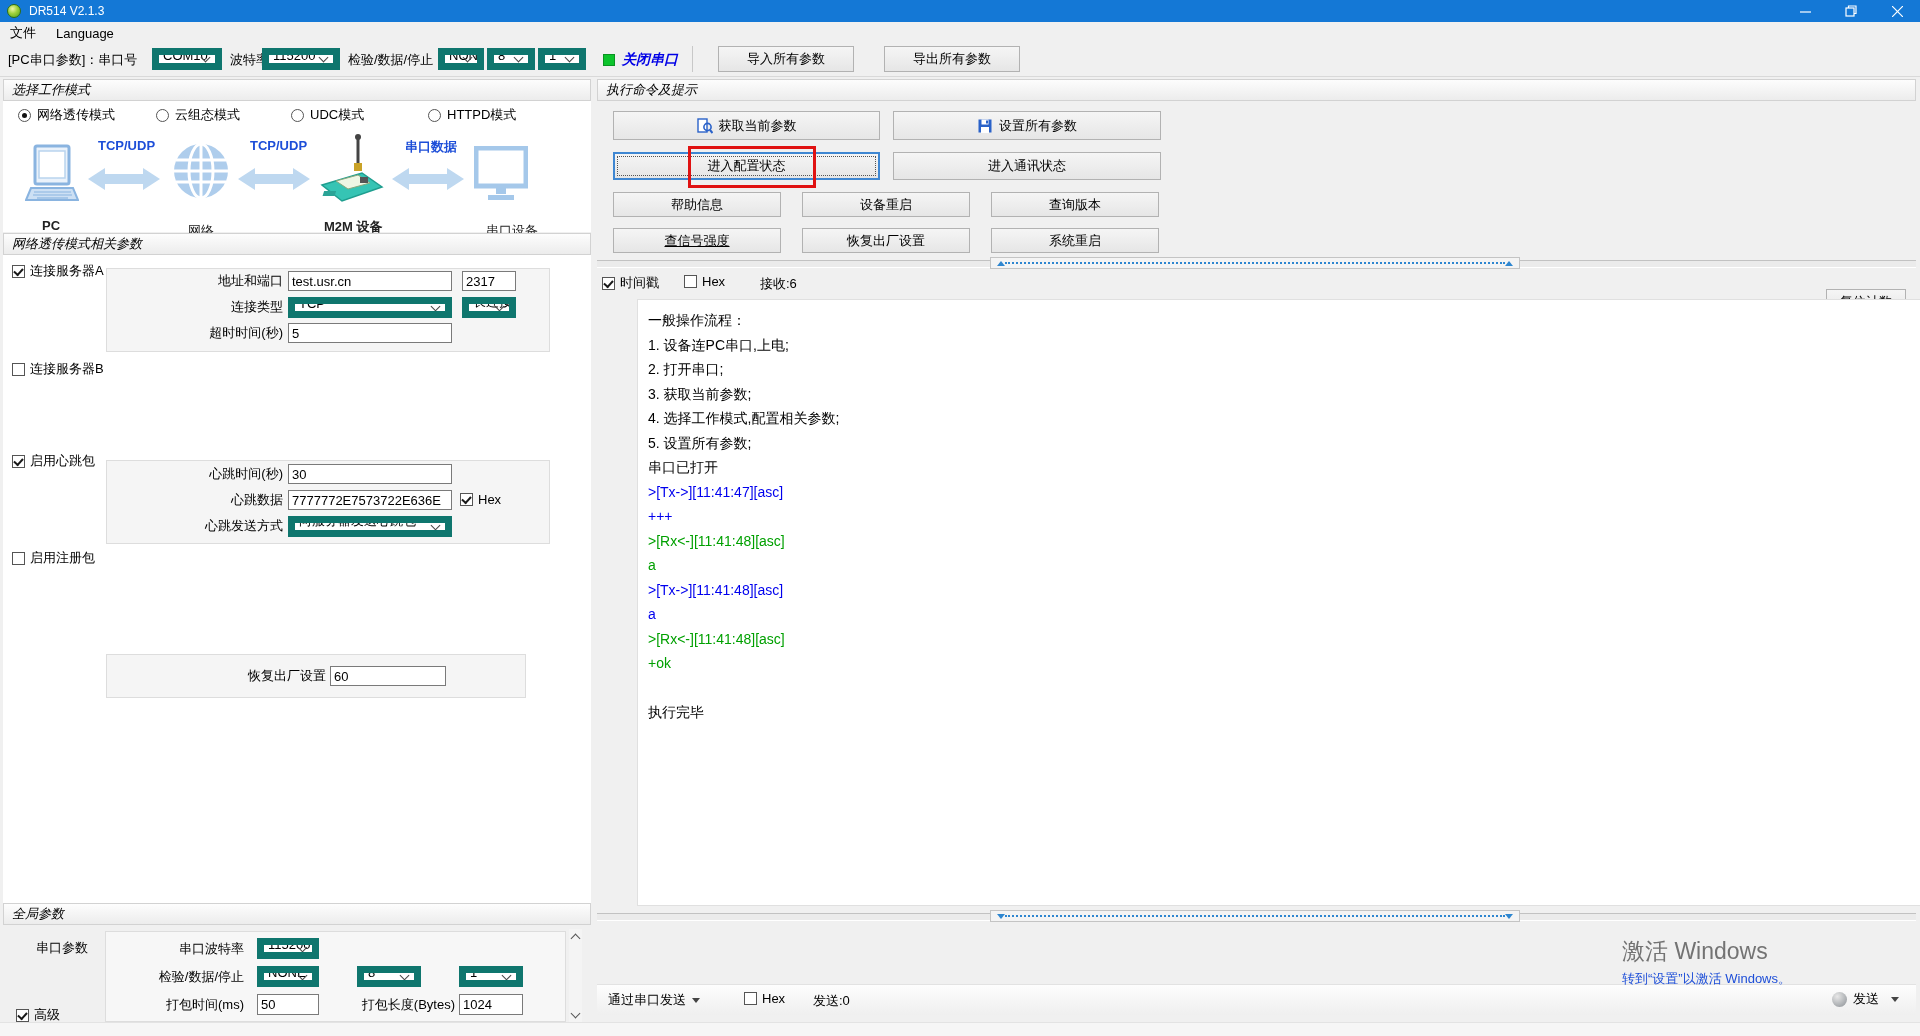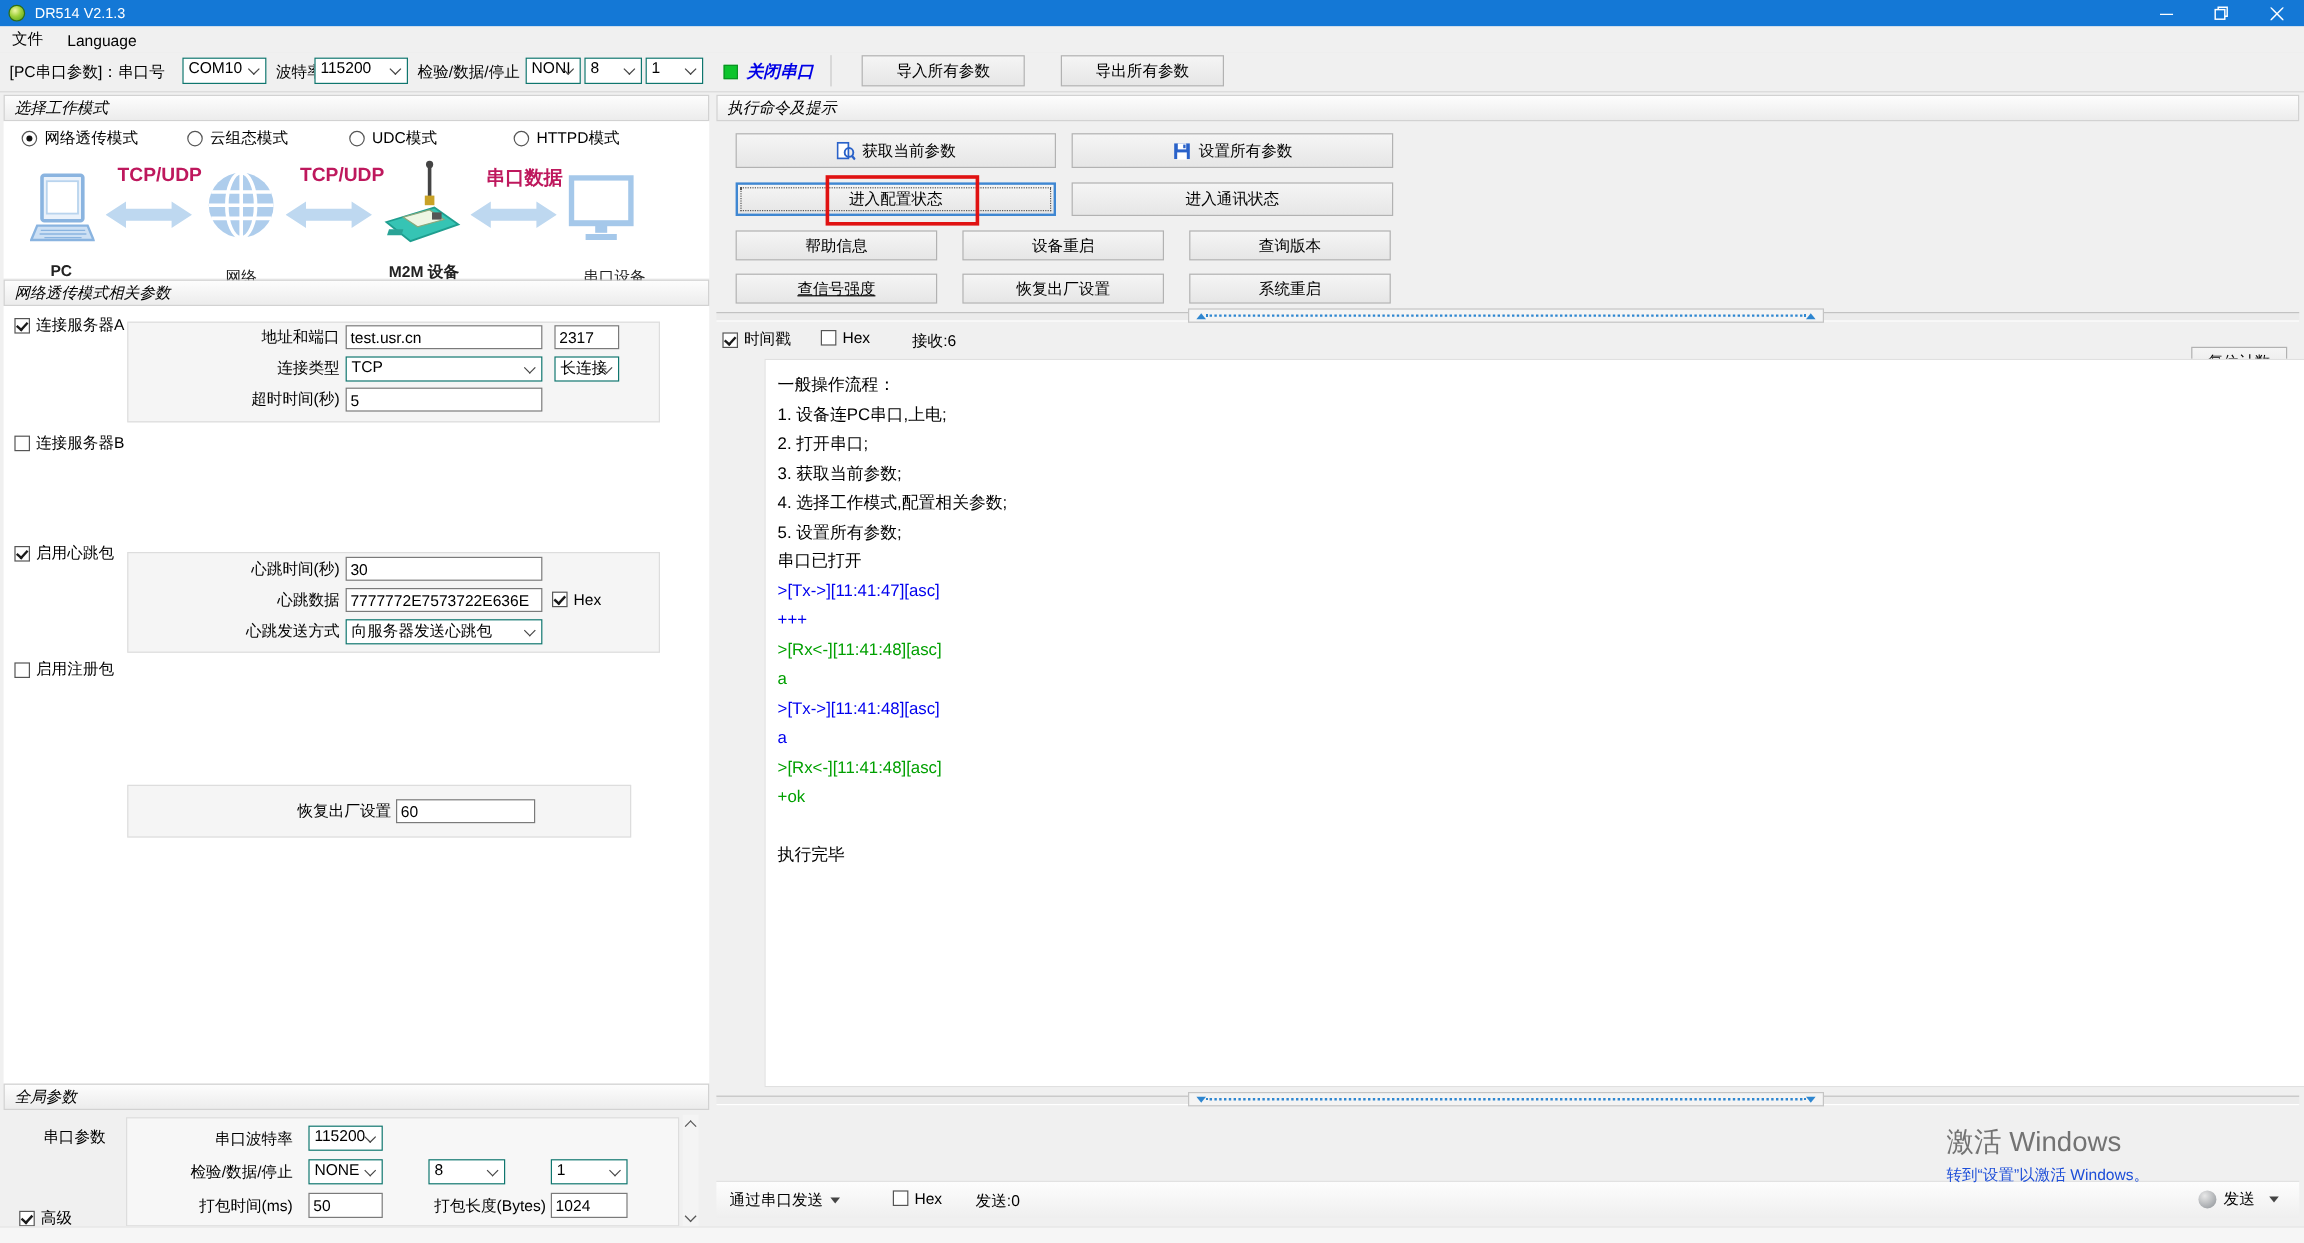--- a/index.html
+++ b/index.html
@@ -16,41 +16,41 @@
            border:1px solid #2f6e12;box-sizing:border-box;}
   .wbtn{position:absolute;top:0;height:22px;width:46px;display:flex;align-items:center;justify-content:center;color:#fff;font-size:13px;}
   .wbtn svg{display:block;}
   
   .menubar{position:absolute;left:0;top:22px;width:1920px;height:22px;background:#f0f0f0;border-bottom:1px solid #e3e3e3;display:flex;align-items:center;}
   .menuitem{padding:0 10px;font-size:13px;height:22px;display:flex;align-items:center;}
   
   .toolbar{position:absolute;left:0;top:44px;width:1920px;height:32px;background:#f0f0f0;border-bottom:1px solid #d9d9d9;}
   
   .tb{position:absolute;box-sizing:border-box;border:1px solid #7a7a7a;background:#fff;font-size:13px;padding:0 3px;font-family:inherit;color:#000;}
-  .combo{position:absolute;box-sizing:border-box;border:1px solid #0f766e;background:#fff;font-size:13px;
-         display:flex;align-items:flex-start;padding:0 16px 0 4px;overflow:hidden;white-space:nowrap;}
+  .combo{position:absolute;box-sizing:border-box;border:7px solid #0f766e;background:#fff;font-size:13px;
+         display:flex;align-items:flex-end;padding:0 16px 0 4px;overflow:hidden;white-space:nowrap;}
   .cv{position:absolute;right:6px;top:50%;width:6px;height:6px;margin-top:-5px;
       border-right:1.5px solid #444;border-bottom:1.5px solid #444;transform:rotate(45deg);}
   .btn{position:absolute;box-sizing:border-box;border:1px solid #b2b2b2;background:linear-gradient(#f5f5f5,#e6e6e6);
        display:flex;align-items:center;justify-content:center;font-size:13px;gap:6px;white-space:nowrap;}
   .btn.focus{border:2px solid #3f87d2;outline:1px dotted #555;outline-offset:-5px;}
   .ghdr{position:absolute;box-sizing:border-box;height:22px;background:linear-gradient(#fdfdfd,#ececec);
         border:1px solid #d2d2d2;display:flex;align-items:center;padding-left:8px;font-size:13px;font-style:italic;}
   .whitebg{position:absolute;background:#fff;}
   .fbox{position:absolute;background:#f5f5f5;border:1px solid #ddd;box-sizing:border-box;}
   .chkrow{position:absolute;display:flex;align-items:center;gap:5px;font-size:13px;white-space:nowrap;}
   .chk{width:13px;height:13px;border:1px solid #555;background:#fff;position:relative;flex:none;box-sizing:border-box;}
   .chk.on::after{content:"";position:absolute;left:1px;top:2px;width:7px;height:4px;
                  border-left:2px solid #1a1a1a;border-bottom:2px solid #1a1a1a;transform:rotate(-48deg);}
   .radiorow{position:absolute;display:flex;align-items:center;gap:6px;font-size:13px;white-space:nowrap;}
   .radio{width:13px;height:13px;border:1px solid #555;border-radius:50%;background:#fff;position:relative;flex:none;box-sizing:border-box;}
   .radio.on::after{content:"";position:absolute;left:3px;top:3px;width:5px;height:5px;border-radius:50%;background:#111;}
   
   .dlabel{position:absolute;font-size:13px;color:#222;white-space:nowrap;}
-  .dlink{position:absolute;font-size:16px;font-weight:bold;color:#be185d;white-space:nowrap;}
+  .dlink{position:absolute;font-size:13px;font-weight:bold;color:#1d4ed8;white-space:nowrap;}
   
   .split-track{position:absolute;left:597px;width:1319px;height:6px;border-top:1px solid #c2c2c2;border-bottom:1px solid #fff;background:#ebebeb;}
   .split-handle{position:absolute;box-sizing:border-box;width:530px;height:12px;background:#f4f4f4;border:1px solid #c4c4c4;
                 display:flex;align-items:center;padding:0 6px;}
   .split-dots{flex:1;border-top:2px dotted #2e86d0;height:0;}
   .tri-up{width:0;height:0;border-left:4px solid transparent;border-right:4px solid transparent;border-bottom:5px solid #2e86d0;flex:none;}
   .tri-down{width:0;height:0;border-left:4px solid transparent;border-right:4px solid transparent;border-top:5px solid #2e86d0;flex:none;}
   
   .log{position:absolute;background:#fff;border:1px solid #e0e0e0;box-sizing:border-box;overflow:hidden;
        font-size:14px;line-height:24.5px;padding:8px 10px;}

